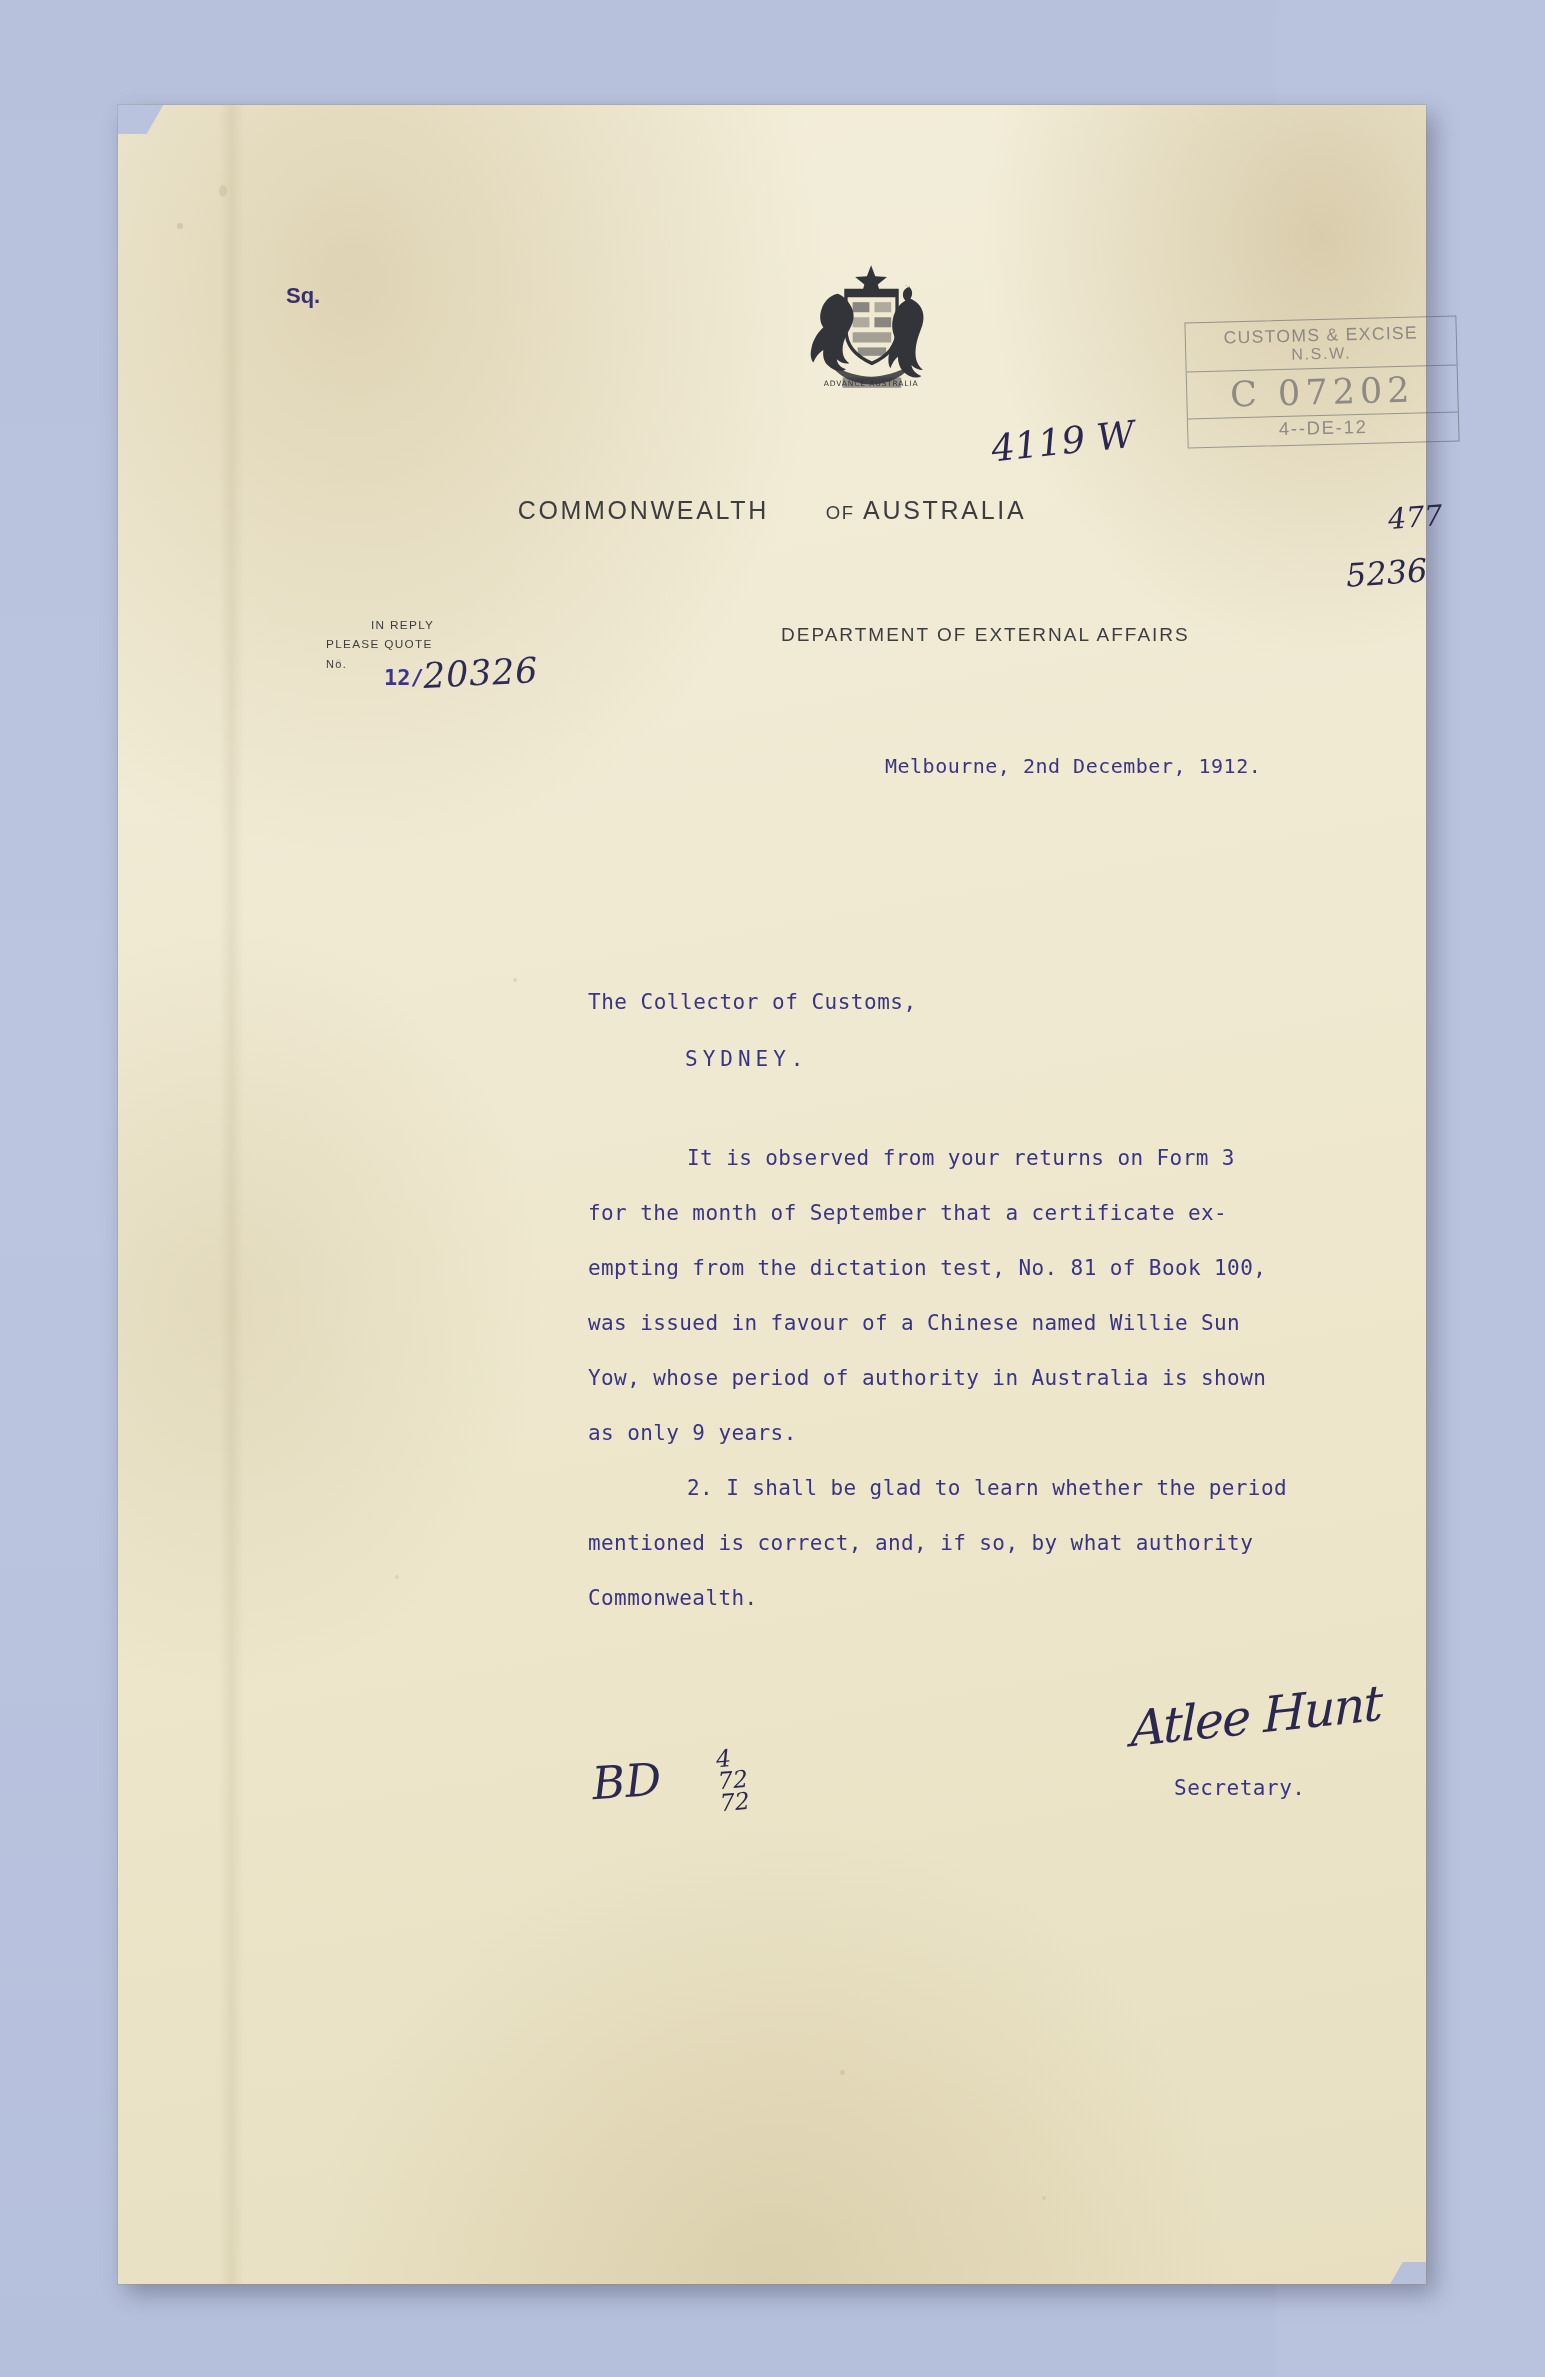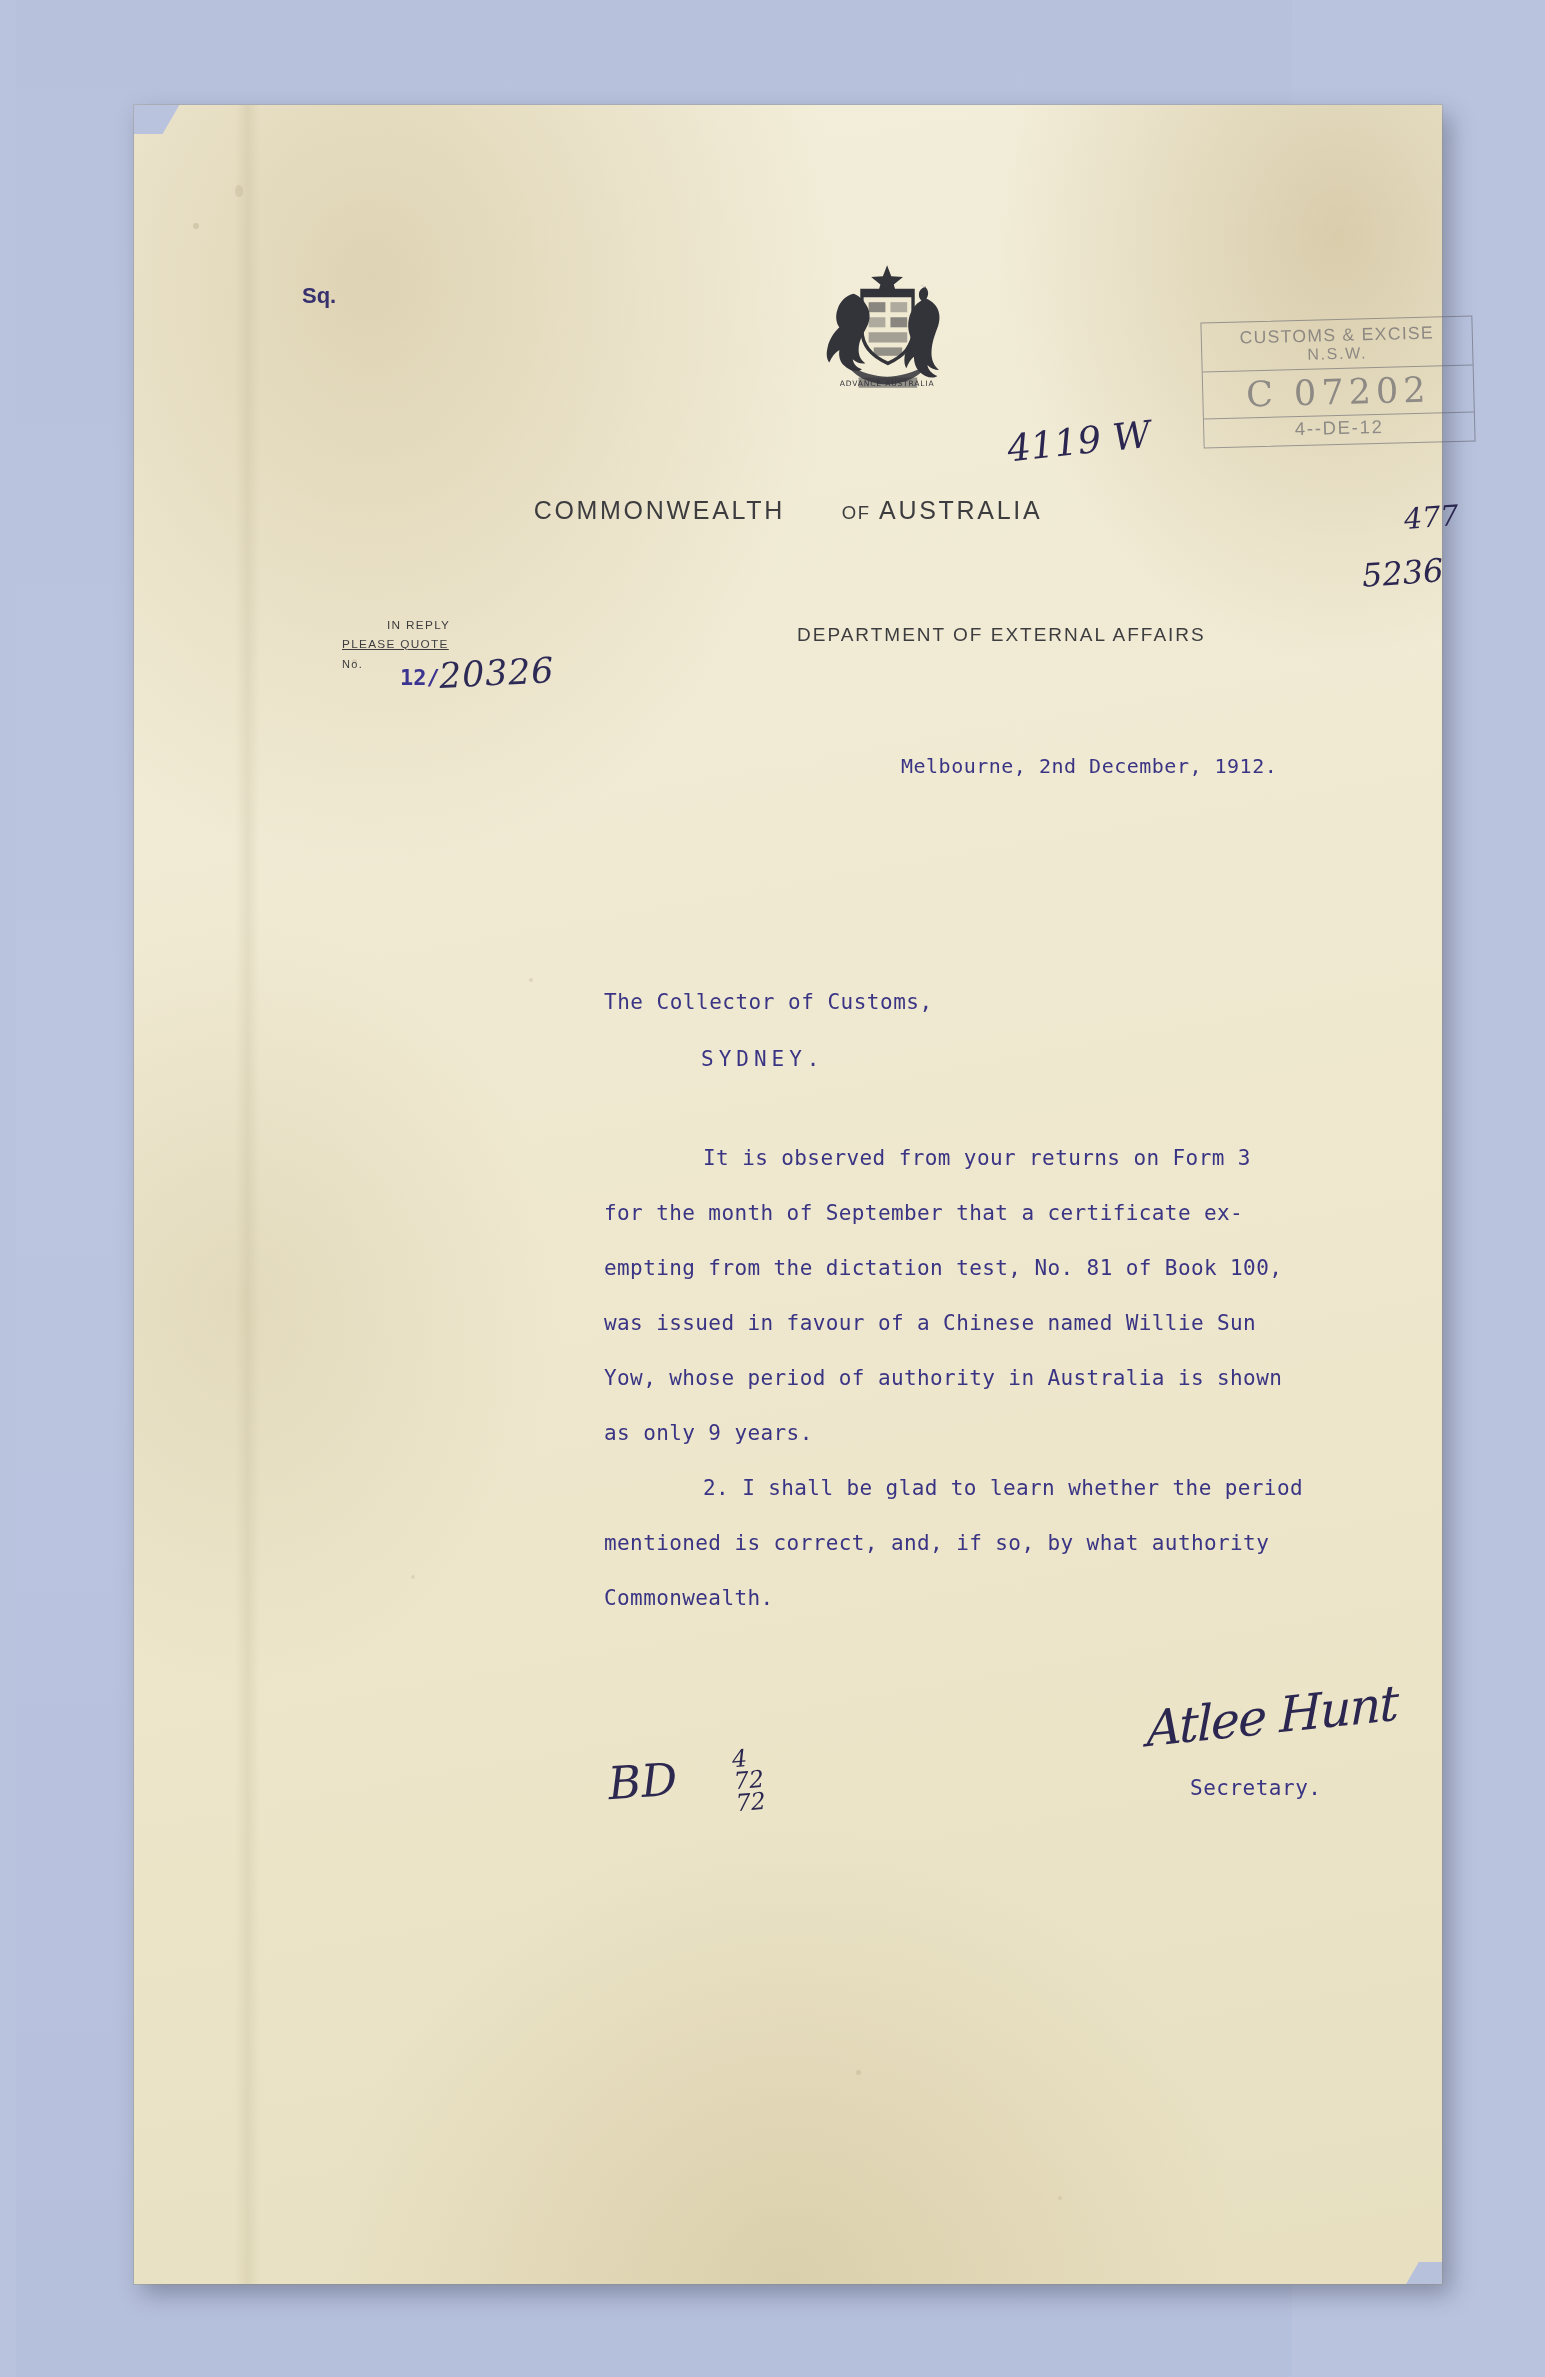--- a/index.html
+++ b/index.html
@@ -11,21 +11,21 @@
     width: 1545px;
     height: 2377px;
     font-family: "Liberation Sans", sans-serif;
     position: relative;
     overflow: hidden;
   }
 
   
   #page {
     position: absolute;
-    left: 16px; top: 0;
+    left: 0; top: 0;
     width: 1276px;
     height: 2377px;
     background: linear-gradient(180deg,#b7c1dc 0%, #bcc5e0 45%, #b5c0dc 100%);
   }
 
   #paper {
     position: absolute;
     left: 118px;
     top: 105px;
     width: 1308px;
@@ -125,21 +125,21 @@
   #inreply {
     position: absolute;
     left: 208px;
     top: 511px;
     font-size: 11.8px;
     letter-spacing: 1.3px;
     color: #3d3d40;
     line-height: 18.5px;
   }
   #inreply .l1 { display: block; padding-left: 45px; }
-  #inreply .l2 { display: block; text-decoration: underline; }
+  #inreply .l2 { display: block; }
   #inreply .no { display: block; margin-top: 1.7px; font-size: 11px; }
 
   
   #ref-typed {
     position: absolute;
     left: 266px;
     top: 560px;
     font-size: 22px;
     font-family: "DejaVu Sans Mono", monospace;
     color: #3b3490;

